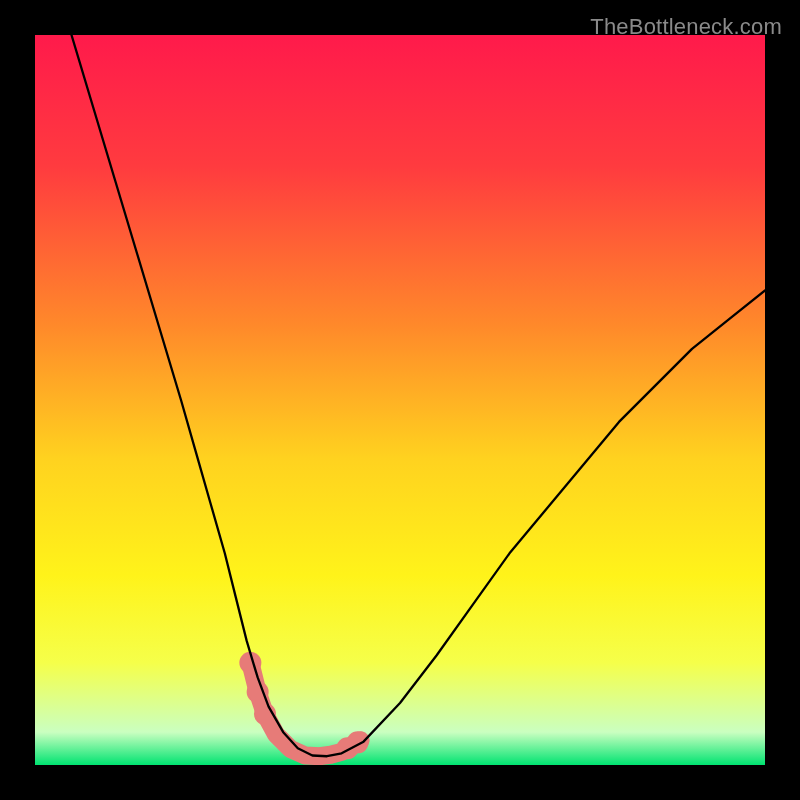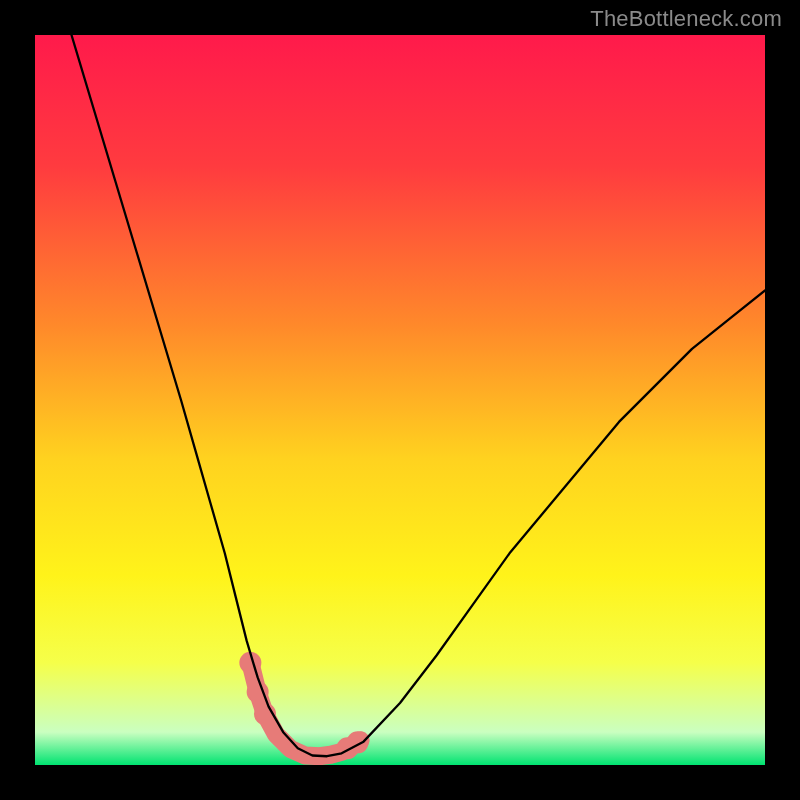--- a/index.html
+++ b/index.html
@@ -18,21 +18,21 @@
   }
   .plot {
     position: absolute;
     left: 35px;
     top: 35px;
     width: 730px;
     height: 730px;
   }
   .watermark {
     position: absolute;
-    top: 6px;
+    top: 14px;
     right: 18px;
     font-family: Arial, Helvetica, sans-serif;
     font-size: 22px;
     color: #8a8a8a;
     letter-spacing: 0.2px;
     user-select: none;
   }
   svg { display: block; }
 </style>
 </head>

